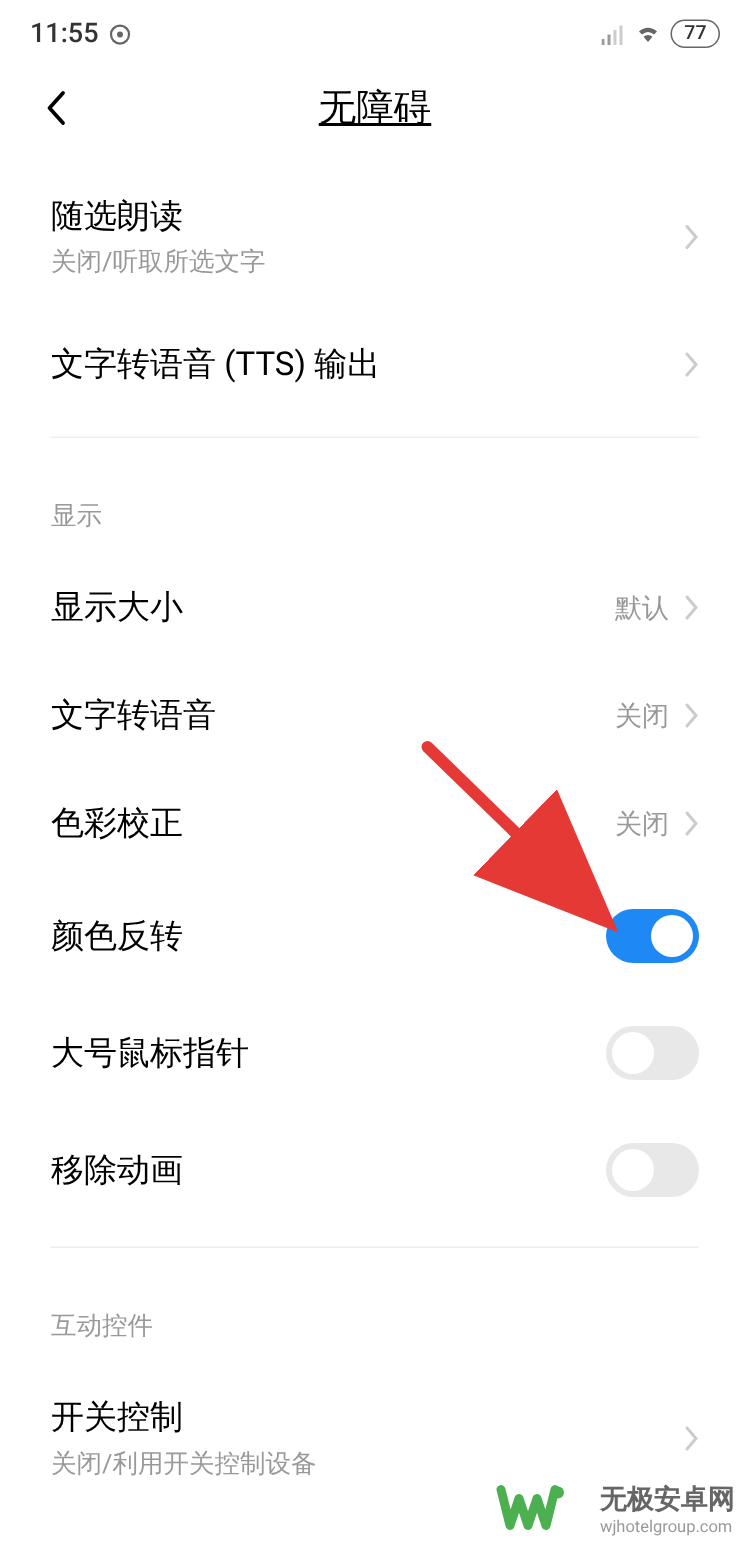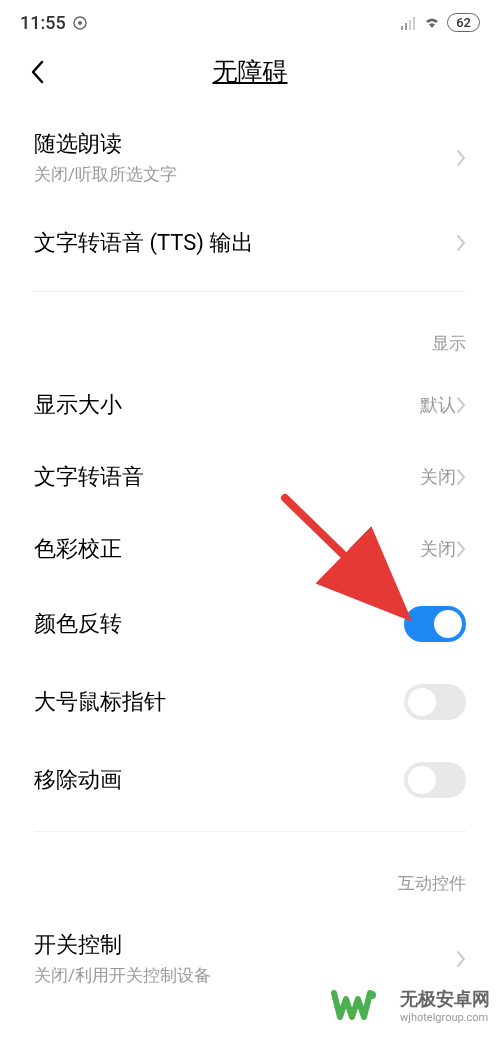--- a/index.html
+++ b/index.html
@@ -88,41 +88,40 @@
       font-weight: 400;
     }
     .settings-item-subtitle {
       font-size: 17px;
       color: #999;
       margin-top: 4px;
     }
     .settings-item-right {
       display: flex;
       align-items: center;
-      gap: 0;
+      gap: 10px;
     }
     .settings-item-value {
       font-size: 18px;
       color: #999;
     }
     .chevron-right {
       width: 10px;
       height: 18px;
       color: #ccc;
     }
     .divider {
       height: 1px;
       background: #eee;
       margin: 12px 0;
     }
     .section-header {
       font-size: 17px;
       color: #999;
       padding: 28px 0 14px 0;
-      text-align: right;
     }
     .toggle {
       width: 62px;
       height: 36px;
       border-radius: 18px;
       position: relative;
       cursor: pointer;
     }
     .toggle.on {
       background: #1e88f5;
@@ -200,21 +199,21 @@
           <rect x="4" y="7" width="2" height="7" fill="#999"></rect>
           <rect x="8" y="4" width="2" height="10" fill="#ccc"></rect>
           <rect x="12" y="1" width="2" height="13" fill="#ccc"></rect>
         </svg>
     </span>
     <span class="wifi-icon">
       <svg width="18" height="14" viewBox="0 0 18 14">
           <path d="M9 12 L6 8.5 Q9 6 12 8.5 Z M3 5 Q9 0 15 5 L13 7 Q9 3.5 5 7 Z" fill="#666"></path>
         </svg>
     </span>
-    <span class="battery-badge">62</span>
+    <span class="battery-badge">77</span>
   </div>
 </div>
 
 <div class="nav-bar">
   <div class="back-btn">
     <svg width="14" height="24" viewBox="0 0 14 24">
         <path d="M12 2 L3 12 L12 22" stroke="#000" stroke-width="2.5" fill="none" stroke-linecap="round" stroke-linejoin="round"></path>
       </svg>
   </div>
   <div class="nav-title">无障碍</div>

